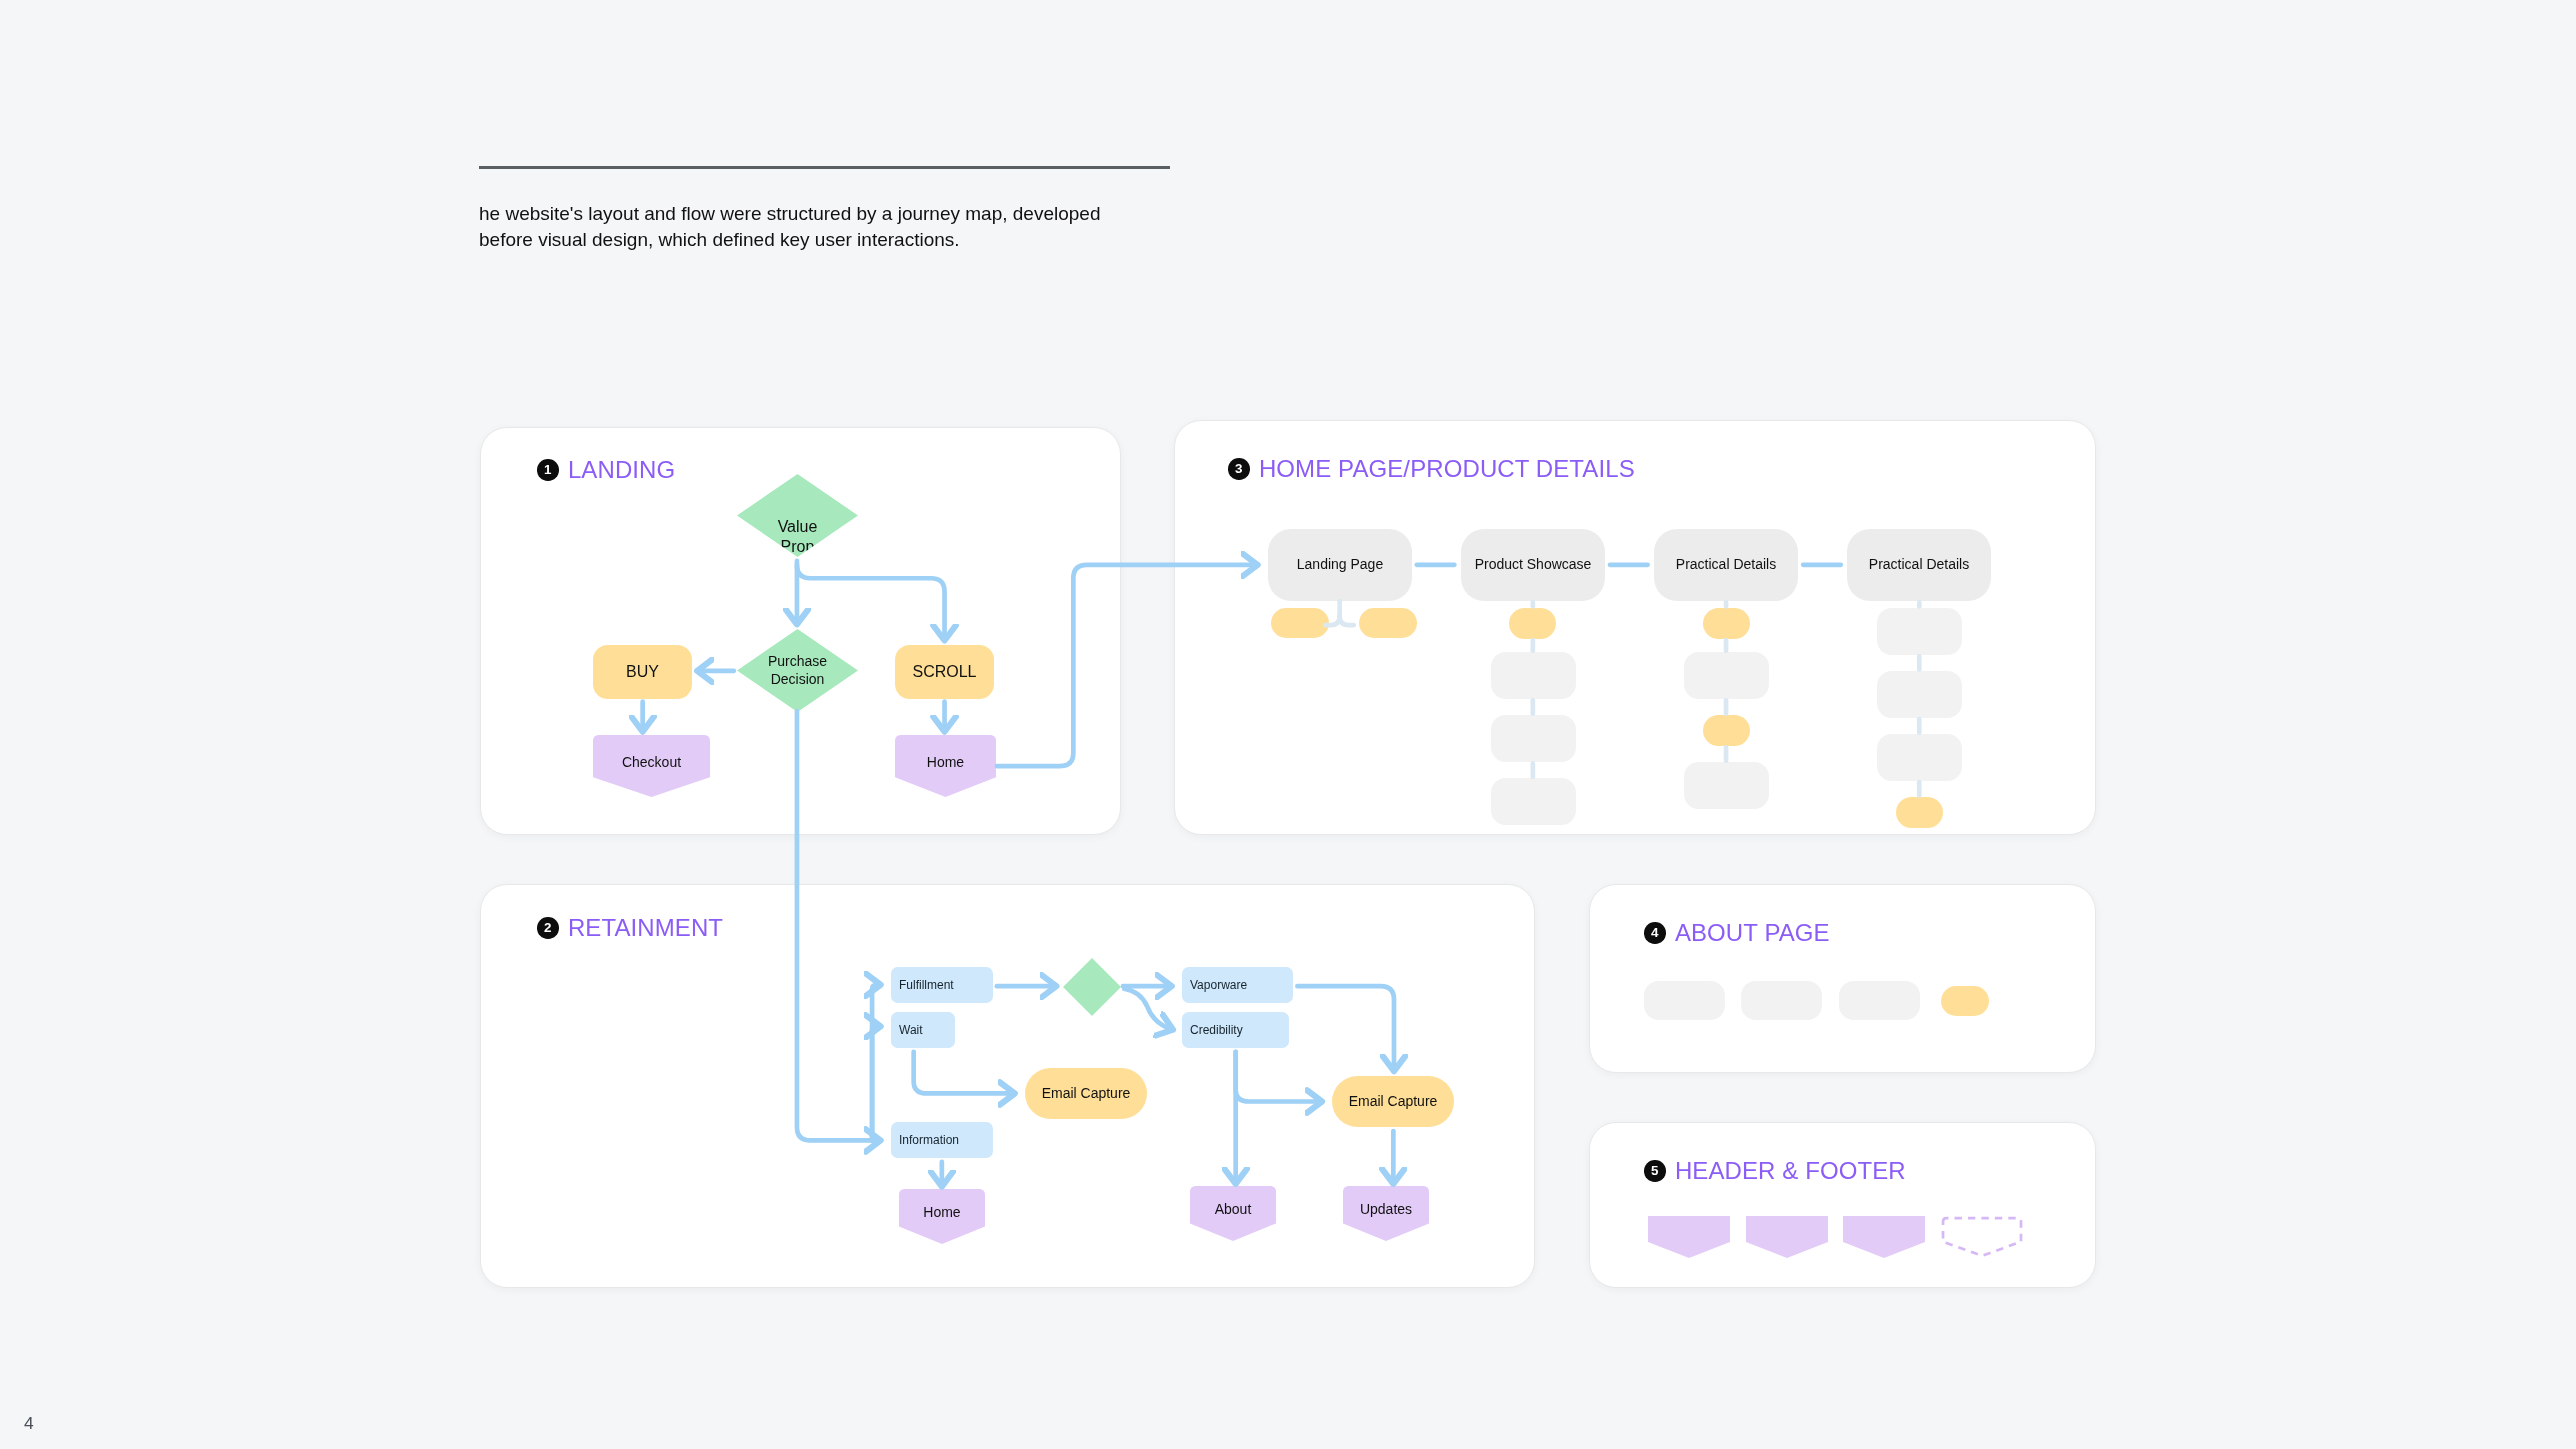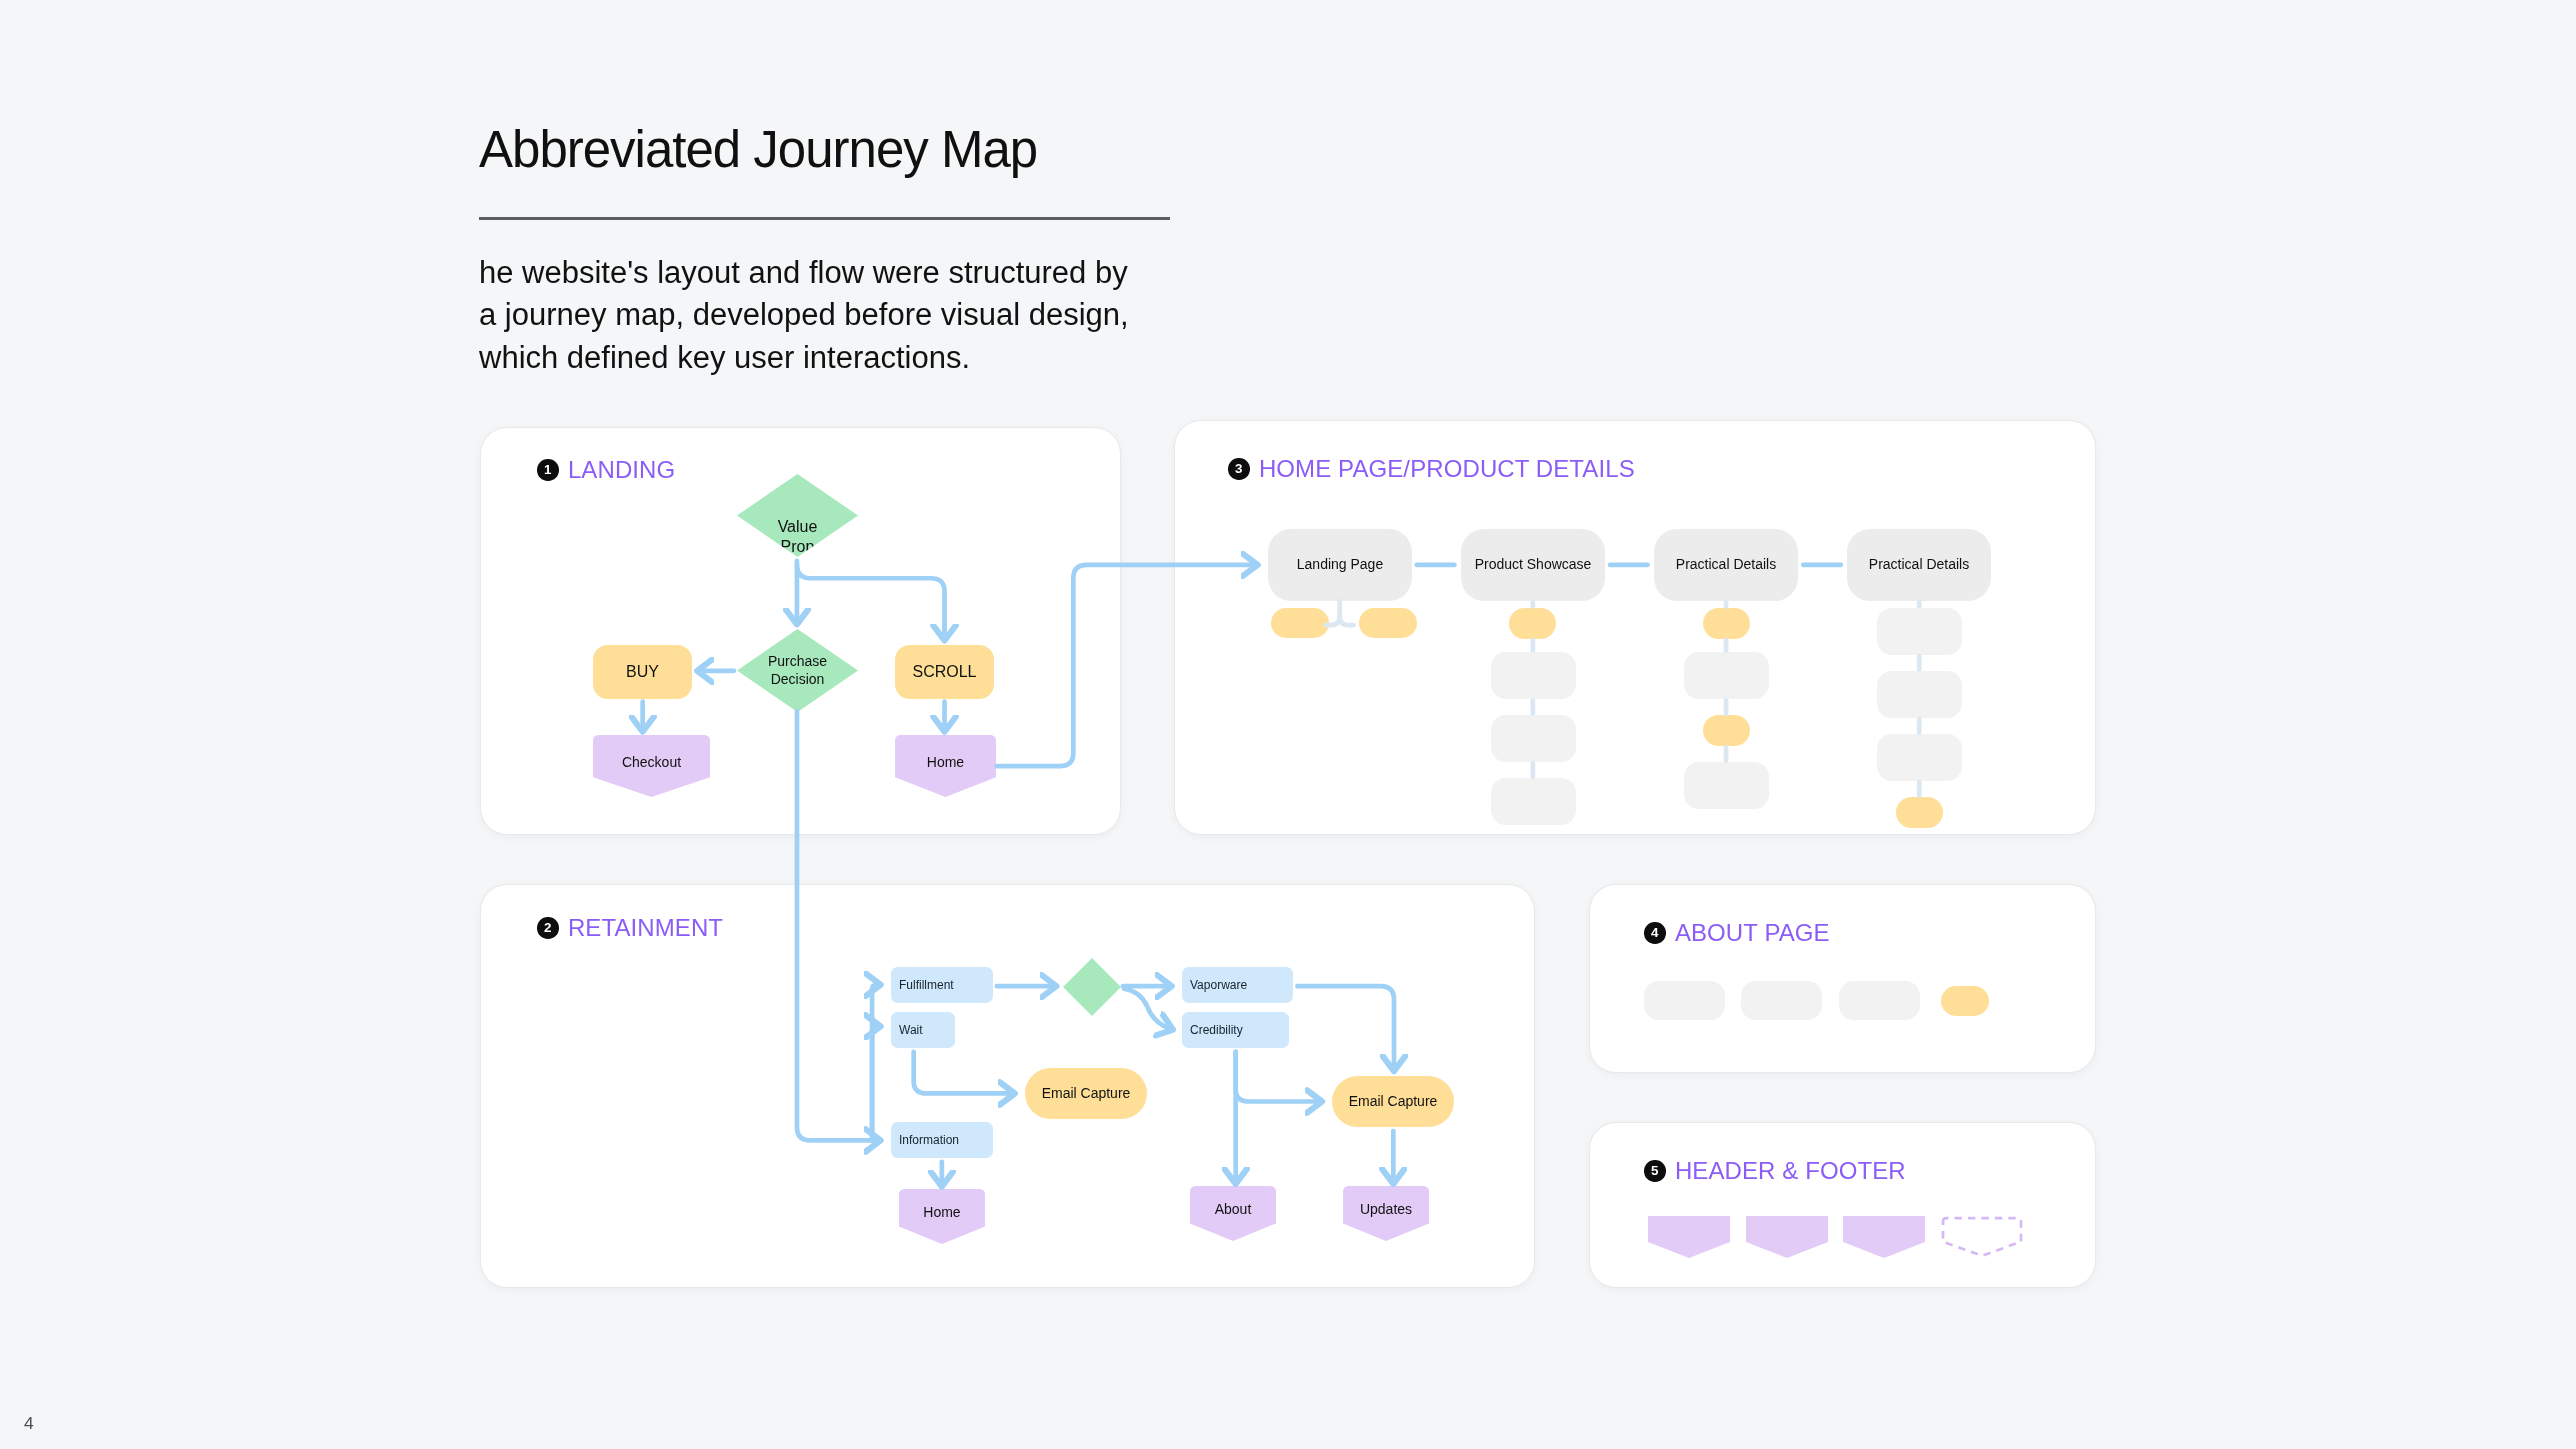--- a/index.html
+++ b/index.html
@@ -13,21 +13,21 @@
   }
   
   #header { position:absolute; left:479px; top:124px; width:738px; }
   #title {
     font-size:51px; font-weight:400; letter-spacing:-1px;
     color:#101010; line-height:1.0; white-space:nowrap;
   }
   #divider { margin-top:42px; width:691px; height:2.7px; background:#5a5f63; }
   #intro {
     margin-top:32px; width:671px;
-    font-size:31px; line-height:1.38; color:#111; font-weight:400;
+    font-size:19px; line-height:1.38; color:#111; font-weight:400;
   }
   
   .panel {
     position:absolute; background:#ffffff;
     border:0.7px solid #e6e8ea; border-radius:27px;
     box-shadow:0 2px 8px rgba(0,0,0,.045);
   }
   #panel-landing   { left:480px;  top:427px;  width:641px;  height:408px; }
   #panel-home      { left:1174px; top:420px;  width:922px; height:415px; }
   #panel-retain    { left:480px;  top:884px; width:1055px; height:404px; }
@@ -74,21 +74,20 @@
   svg.edges-under { z-index:1; }
   #pagenum {
     position:absolute; left:24px; top:1413px;
     font-size:17.4px; color:#4a4f55;
   }
 </style>
 </head>
 <body>
 
 <div id="header">
-  <div id="title">Abbreviated Journey Map</div>
   <div id="divider"></div>
   <div id="intro">he website's layout and flow were structured by a journey map, developed before visual design, which defined key user interactions.</div>
 </div>
 
 <svg class="edges edges-under" viewBox="0 0 3840 2160">
   <g fill="none" stroke="#9fd0f5" stroke-width="7" stroke-linecap="round" stroke-linejoin="round">
 
     <path d="M1188 1060 L1188 1680 Q1188 1700 1208 1700 L1300 1700"></path>
   </g>
 </svg>

